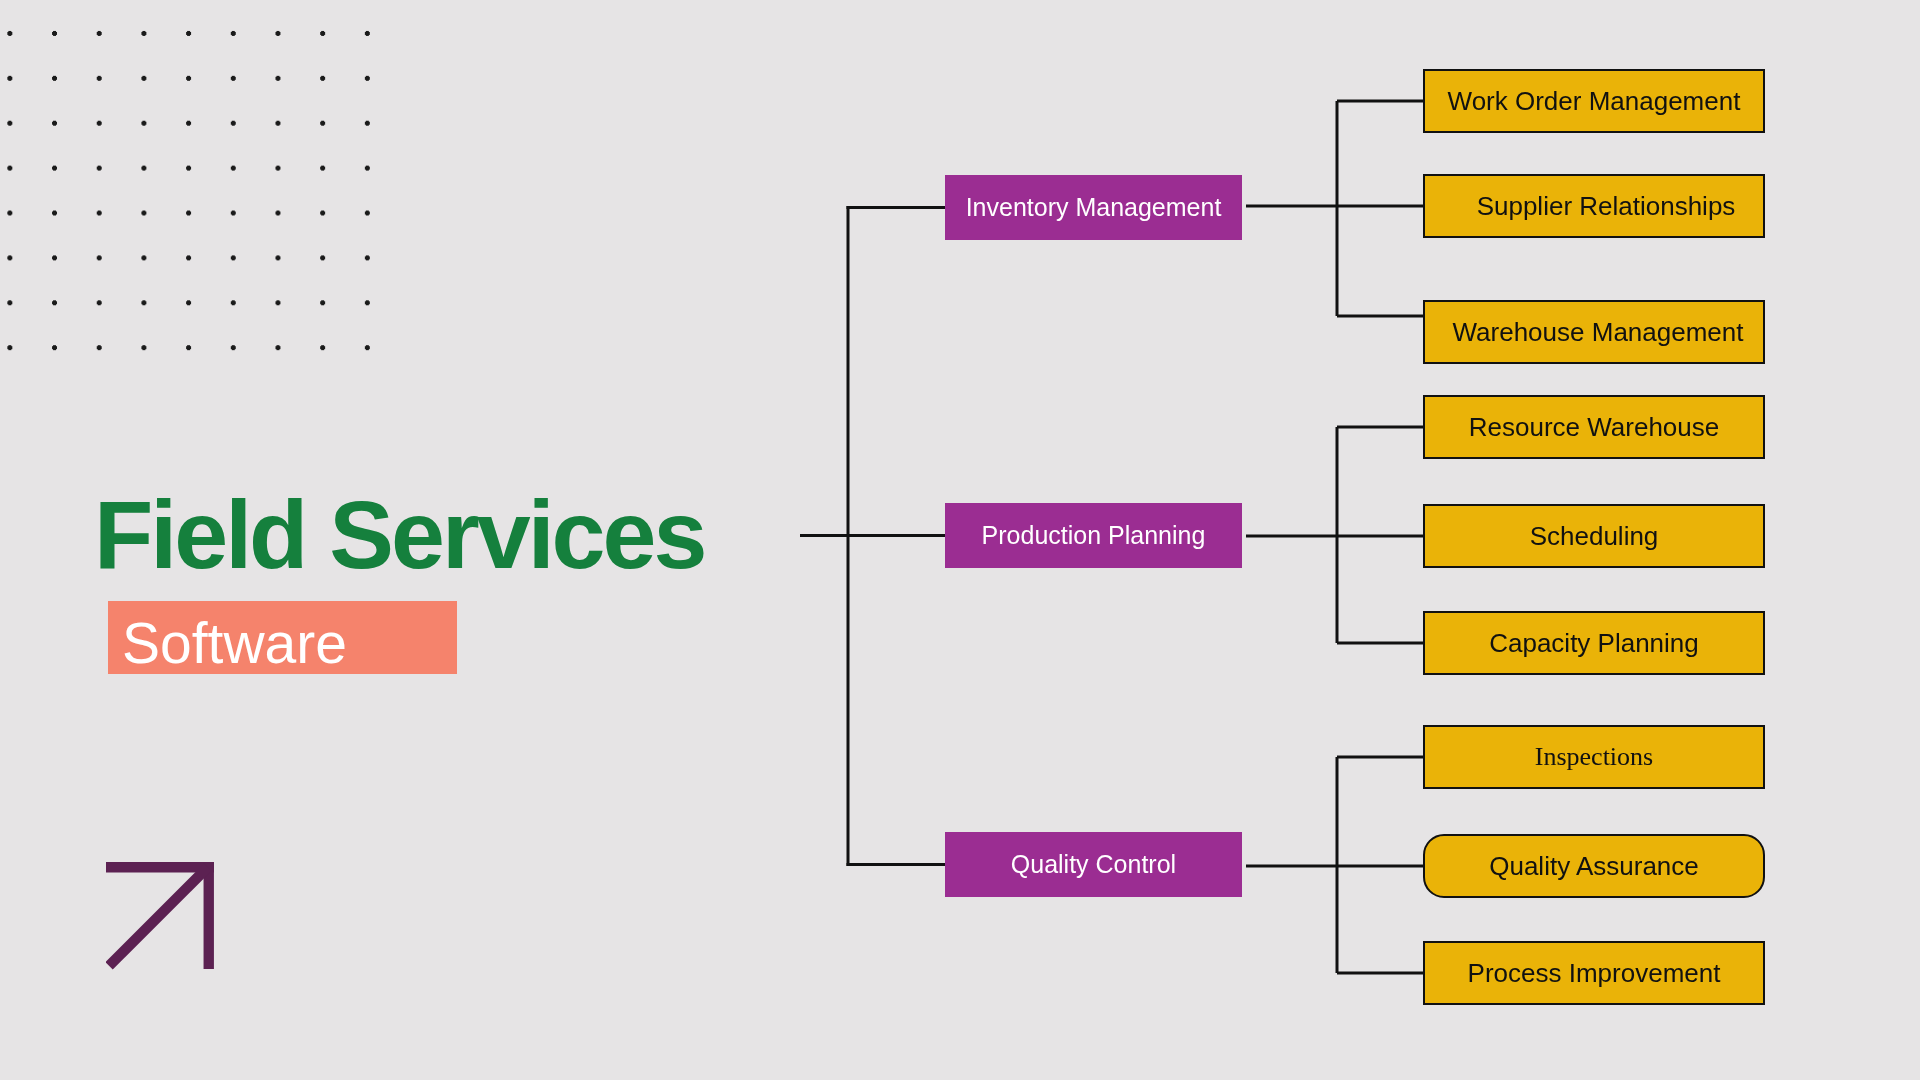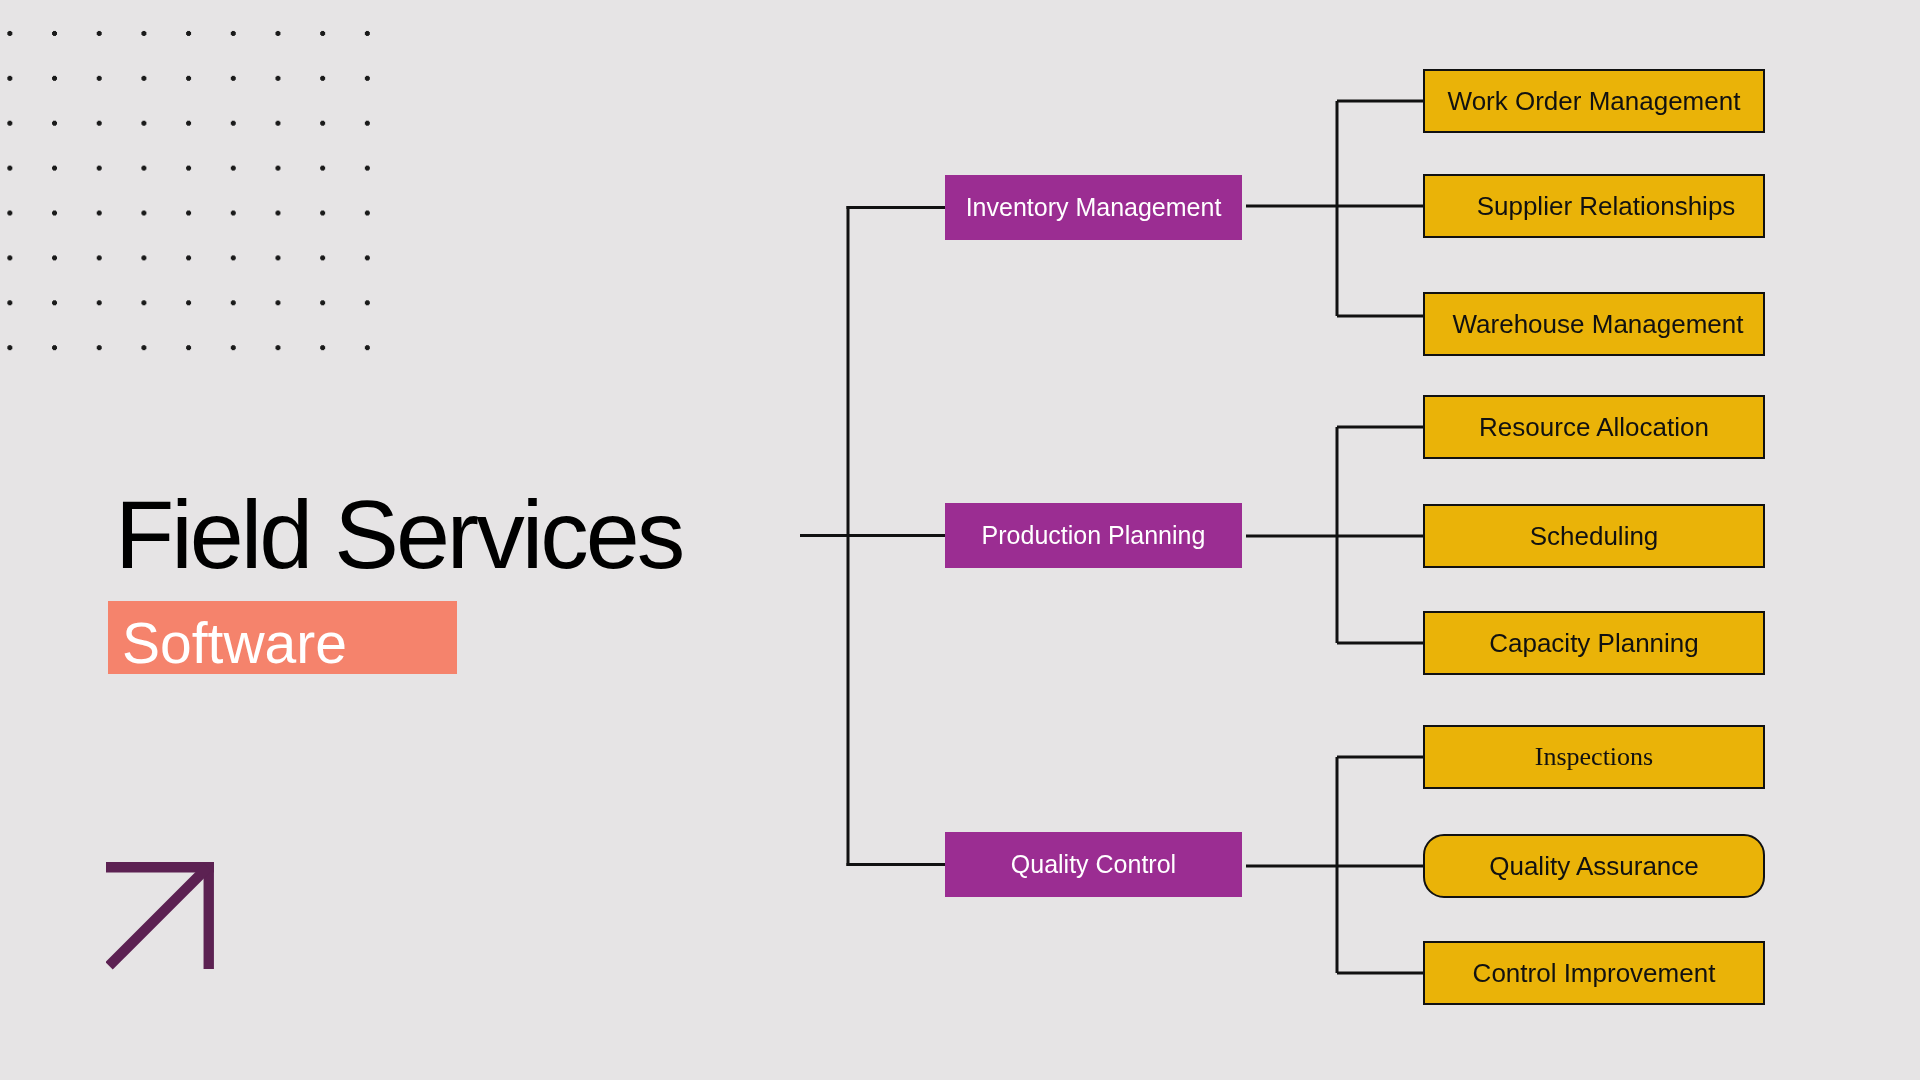--- a/index.html
+++ b/index.html
@@ -19,26 +19,26 @@
     left: 0; top: 22px;
     width: 395px; height: 345px;
     background-image: radial-gradient(circle, #1a1a1a 2.3px, transparent 2.7px);
     background-size: 44.7px 44.9px;
     background-position: -12.5px -11px;
   }
 
   
   .page-title {
     position: absolute;
-    left: 115px; top: 486px;
+    left: 94px; top: 486px;
     font-size: 97px;
-    font-weight: 400;
+    font-weight: 700;
     letter-spacing: -3px;
     line-height: 1;
-    color: #000000;
+    color: #15803d;
     white-space: nowrap;
   }
 
   
   .subtitle-badge {
     position: absolute;
     left: 108px; top: 601px;
     width: 349px; height: 73px;
     background: #f5836c;
     color: #ffffff;
@@ -82,21 +82,21 @@
     border: 2.5px solid #111111;
     color: #111111;
     font-size: 26px;
     display: flex;
     align-items: center;
     justify-content: center;
     white-space: nowrap;
   }
   .leaf-node.l0 { top: 69px; }
   .leaf-node.l1 { top: 174px; padding-left: 24px; }
-  .leaf-node.l2 { top: 292px; padding-left: 8px; }
+  .leaf-node.l2 { top: 300px; padding-left: 8px; }
   .leaf-node.l3 { top: 395px; }
   .leaf-node.l4 { top: 504px; }
   .leaf-node.l5 { top: 611px; }
   .leaf-node.l6 { top: 725px; font-family: Liberation Serif, serif; }
   .leaf-node.l7 { top: 834px; border-radius: 21px; }
   .leaf-node.l8 { top: 941px; }
 
   
   .arrow-icon {
     position: absolute;
@@ -150,20 +150,20 @@
     </g>
   </svg>
 
   <div class="branch-node n0">Inventory Management</div>
   <div class="branch-node n1">Production Planning</div>
   <div class="branch-node n2">Quality Control</div>
 
   <div class="leaf-node l0">Work Order Management</div>
   <div class="leaf-node l1">Supplier Relationships</div>
   <div class="leaf-node l2">Warehouse Management</div>
-  <div class="leaf-node l3">Resource Allocation</div>
+  <div class="leaf-node l3">Resource Warehouse</div>
   <div class="leaf-node l4">Scheduling</div>
   <div class="leaf-node l5">Capacity Planning</div>
   <div class="leaf-node l6">Inspections</div>
   <div class="leaf-node l7">Quality Assurance</div>
-  <div class="leaf-node l8">Control Improvement</div>
+  <div class="leaf-node l8">Process Improvement</div>
 
 </div>
 
 </body></html>

